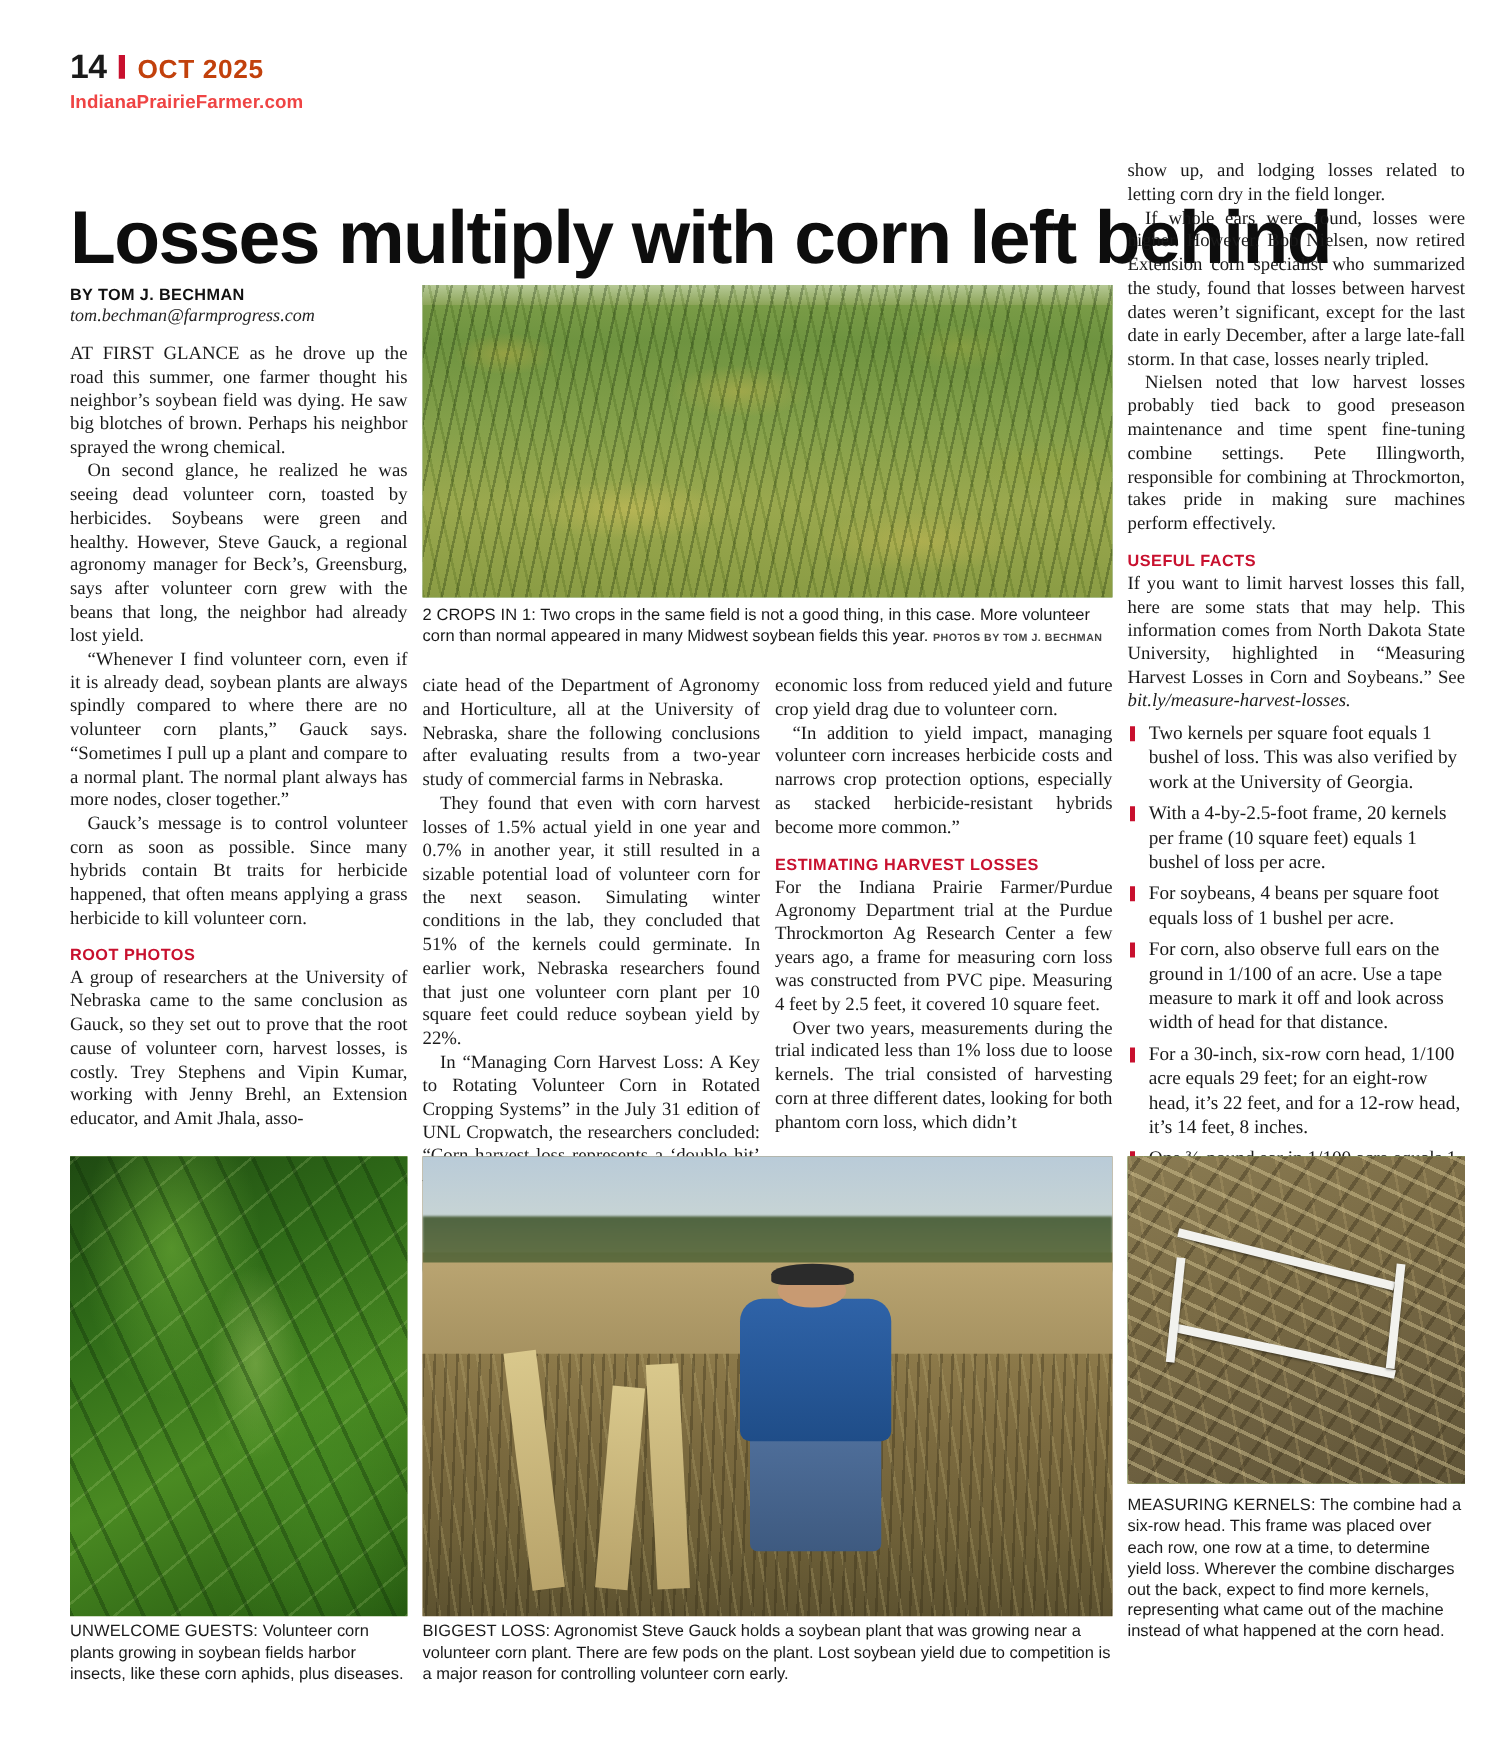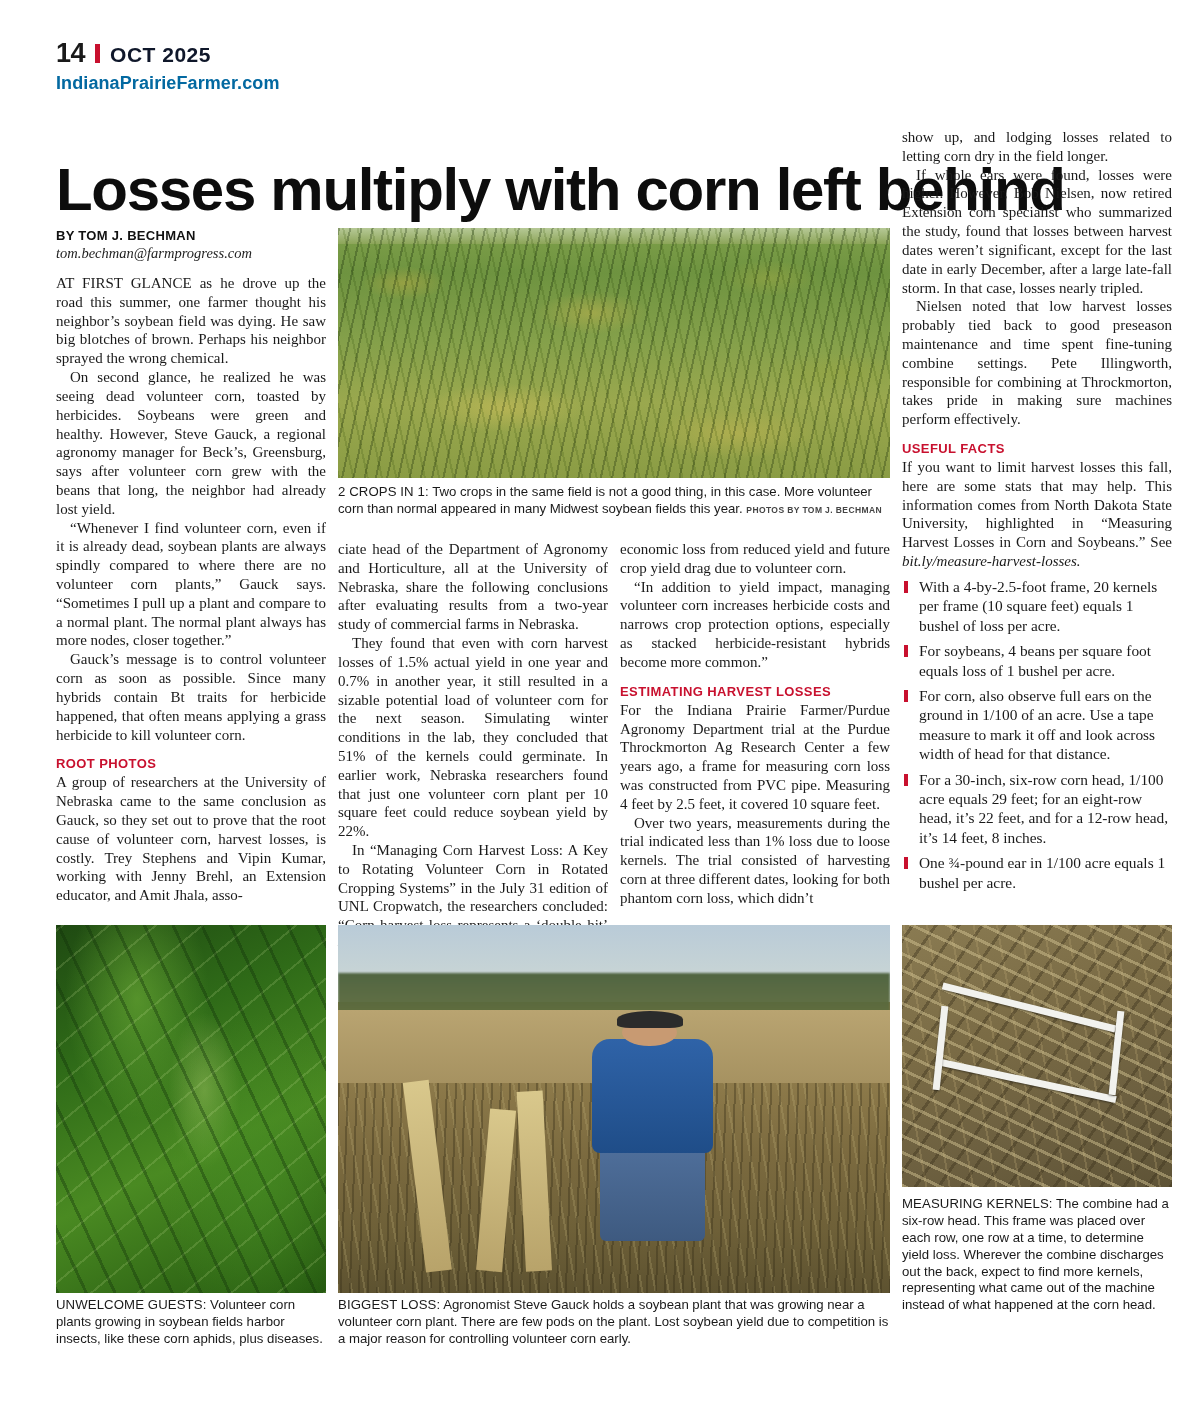--- a/index.html
+++ b/index.html
@@ -42,28 +42,28 @@
     display: inline-block;
     width: 5px; height: 19px;
     background: #c8102e;
     position: relative;
     top: 1px;
   }
   .issue-date {
     font-size: 21px;
     font-weight: bold;
     letter-spacing: 0.5px;
-    color: #0f172a;
+    color: #c2410c;
   }
   .site-url {
     margin-top: 4px;
     font-family: "Liberation Sans", sans-serif;
-    font-size: 18px;
-    font-weight: bold;
-    color: #0369a1;
+    font-size: 15px;
+    font-weight: bold;
+    color: #ef4444;
     letter-spacing: 0.1px;
   }
 
   
   .headline {
     position: absolute;
     left: 56px; top: 118px;
     width: 1090px;
     font-family: "Liberation Sans", sans-serif;
     font-weight: bold;
@@ -338,20 +338,21 @@
     <p class="body">Over two years, measurements during the trial indicated less than 1% loss due to loose kernels. The trial consisted of harvesting corn at three different dates, looking for both phantom corn loss, which didn’t</p>
   </div>
 
   <div class="col col4" style="top:128px;">
     <p class="body">show up, and lodging losses related to letting corn dry in the field longer.</p>
     <p class="body">If whole ears were found, losses were higher. However, Bob Nielsen, now retired Extension corn specialist who summarized the study, found that losses between harvest dates weren’t significant, except for the last date in early December, after a large late-fall storm. In that case, losses nearly tripled.</p>
     <p class="body">Nielsen noted that low harvest losses probably tied back to good preseason maintenance and time spent fine-tuning combine settings. Pete Illingworth, responsible for combining at Throckmorton, takes pride in making sure machines perform effectively.</p>
     <div class="subhead">USEFUL FACTS</div>
     <p class="body"><span>If you want to limit harvest losses this fall, here are some stats that may help. This information comes from North Dakota State University, highlighted in “Measuring Harvest Losses in Corn and Soybeans.” See </span><span class="italic-link">bit.ly/measure-harvest-losses.</span></p>
     <ul class="facts">
+      <li>Two kernels per square foot equals 1 bushel of loss. This was also verified by work at the University of Georgia.</li>
       <li>With a 4-by-2.5-foot frame, 20 kernels per frame (10 square feet) equals 1 bushel of loss per acre.</li>
       <li>For soybeans, 4 beans per square foot equals loss of 1 bushel per acre.</li>
       <li>For corn, also observe full ears on the ground in 1/100 of an acre. Use a tape measure to mark it off and look across width of head for that distance.</li>
       <li>For a 30-inch, six-row corn head, 1/100 acre equals 29 feet; for an eight-row head, it’s 22 feet, and for a 12-row head, it’s 14 feet, 8 inches.</li>
       <li>One ¾-pound ear in 1/100 acre equals 1 bushel per acre.</li>
     </ul>
   </div>
 
   <div class="photo" style="left:56px; top:925px; width:270px; height:368px;">
     <div class="art-aphid"></div>

